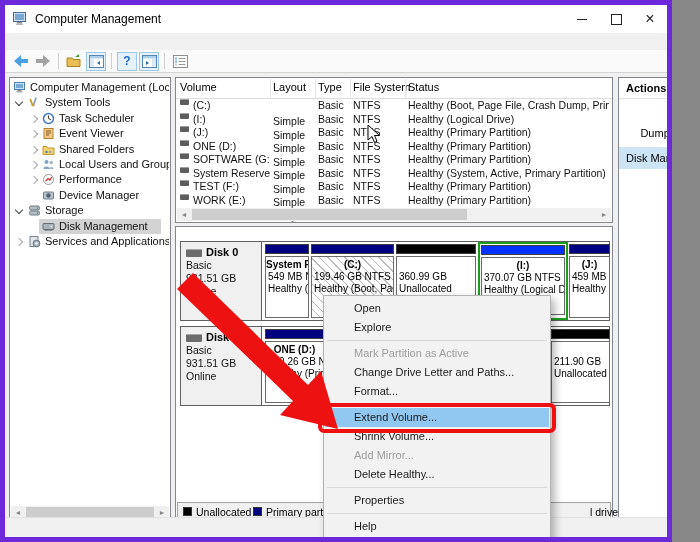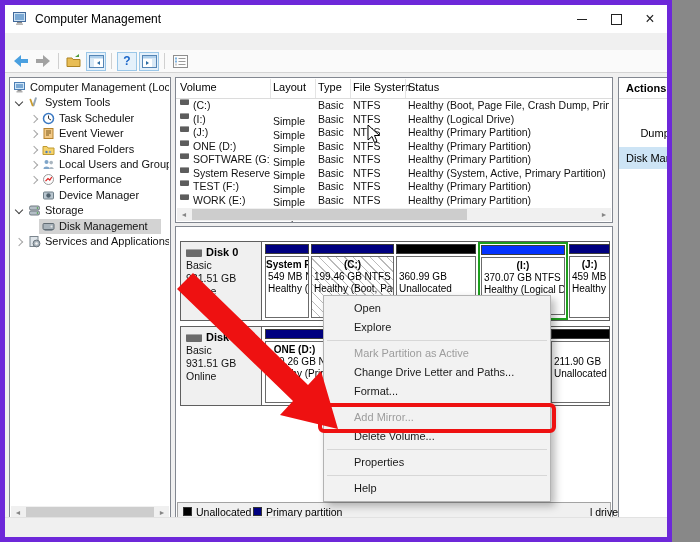--- a/index.html
+++ b/index.html
@@ -465,22 +465,24 @@
   <div class="statusbar"></div>
 
   <div class="ctx">
     <div class="ctx-i">Open</div>
     <div class="ctx-i">Explore</div>
     <div class="ctx-sep"></div>
     <div class="ctx-i dis">Mark Partition as Active</div>
     <div class="ctx-i">Change Drive Letter and Paths...</div>
     <div class="ctx-i">Format...</div>
     <div class="ctx-sep"></div>
+    <div class="ctx-i hl">Extend Volume...</div>
+    <div class="ctx-i">Shrink Volume...</div>
     <div class="ctx-i dis">Add Mirror...</div>
-    <div class="ctx-i">Delete Volume...</div>
+    <div class="ctx-i">Delete Healthy...</div>
     <div class="ctx-sep"></div>
     <div class="ctx-i">Properties</div>
     <div class="ctx-sep"></div>
     <div class="ctx-i">Help</div>
   </div>
 
   <div class="red-box" style="border-color: rgb(238, 17, 17);"></div>
   <svg class="annot-svg">
     <polygon points="172,284 188,268 303,380 316,366 333,424 275,410 288,396" fill="#ee1111"></polygon>
   </svg>

